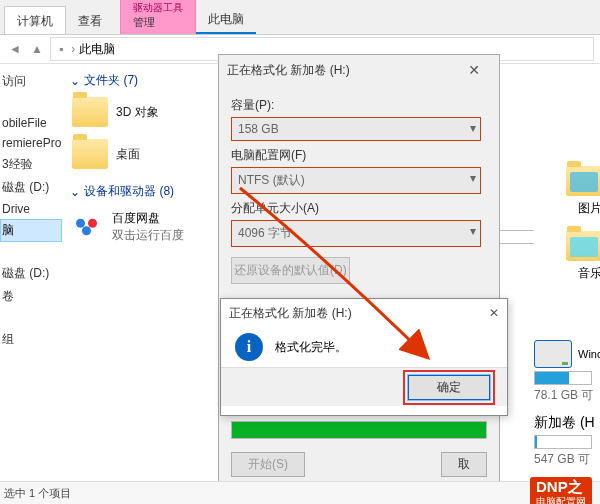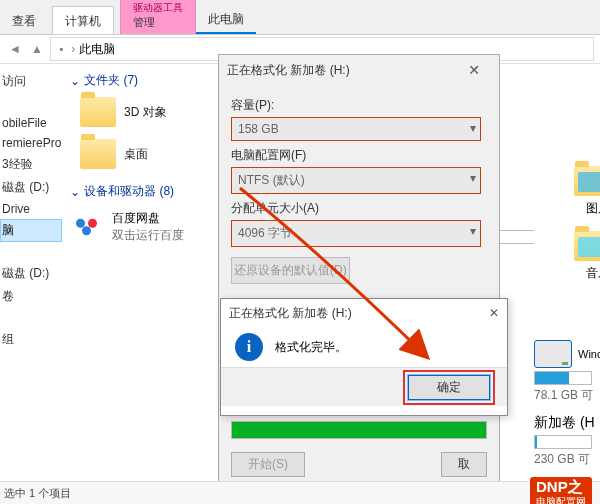--- a/index.html
+++ b/index.html
@@ -12,21 +12,21 @@
 .crumbbox{flex:1;display:flex;align-items:center;border:1px solid #dcdcdc;height:22px;padding:0 4px}
 .crumbbox .gt{color:#888;margin:0 4px}
 .main{display:flex;height:calc(100% - 104px)}
 .side{width:62px;border:none;padding:6px 2px 0 0;color:#333}
 .side div{padding:3px 0 3px 2px;white-space:nowrap;overflow:hidden}
 .side .hi{color:#000;background:#cde8ff;border:1px solid #8cf;padding:2px 1px}
 .content{flex:1;padding:4px 6px;overflow:hidden}
 .section-hdr{color:#003399;font-size:12px;margin:4px 0 6px;display:flex;align-items:center}
 .section-hdr .chev{color:#003399;margin-right:4px}
 .grid{display:flex;flex-wrap:wrap}
-.item{width:150px;display:flex;align-items:center;margin:2px 10px 10px}
+.item{width:150px;display:flex;align-items:center;margin:2px 2px 10px}
 .folder-icon{width:36px;height:30px;background:linear-gradient(#ffe9a8,#f8cf62);border-radius:2px;position:relative;margin-right:8px;flex-shrink:0}
 .folder-icon::before{content:"";position:absolute;top:-5px;left:1px;width:14px;height:6px;background:#f8cf62;border-radius:2px 2px 0 0}
 .folder-tint{position:absolute;inset:6px 4px 4px 4px;border-radius:2px;opacity:.85}
 .pics .folder-tint{background:#5bc0de}
 .music .folder-tint{background:#66d9ef}
 .item-label{color:#222}
 .drive-item{width:150px;margin:4px 0 10px}
 .drive-top{display:flex;align-items:center}
 .drive-icon{width:36px;height:26px;background:#e8e8e8;border:1px solid #bbb;border-radius:3px;margin-right:6px;flex-shrink:0;position:relative}
 .drive-icon::after{content:"";position:absolute;right:3px;bottom:2px;width:6px;height:3px;background:#6a6}
@@ -67,24 +67,24 @@
 .msg-bot{height:38px;background:#f0f0f0;border-top:1px solid #ddd;display:flex;align-items:center;justify-content:flex-end;padding:0 12px}
 .ok-wrap{border:2px solid #d33;padding:3px}
 .ok-btn{border:1px solid #0a63c1;outline:1px solid #80c0ff;background:#e1e1e1;padding:3px 28px;color:#333}
 
 .arrow-svg{position:absolute;left:228px;top:180px;z-index:25;pointer-events:none}
 </style>
 </head>
 <body>
 
 <div class="topbar">
-  <div class="toptab">查看</div>
   <div class="toptab tab1">
     <div>计算机</div>
   </div>
+  <div class="toptab">查看</div>
   <div class="toptab tabpink">
     <div style="font-size:10px;color:#a05">驱动器工具</div>
     <div style="font-size:11px">管理</div>
   </div>
   <div class="toptab" style="border-bottom:2px solid #0078d7">此电脑</div>
 </div>
 
 <div class="addrbar">
   <div class="nav-arrow">◄</div>
   <div class="nav-arrow">▲</div>
@@ -202,21 +202,21 @@
       <div class="bar" style="width:56px">
           <i style="width:60%"></i>
         </div>
         <div class="sub">78.1 GB 可</div>
     </div>
     <div class="drive-item">
       <div style="font-size:14px">新加卷 (H</div>
       <div class="bar" style="width:56px">
           <i style="width:3%"></i>
         </div>
-        <div class="sub">230 GB 可</div>
+        <div class="sub">547 GB 可</div>
     </div>
   </div>
 </div>
 
 <div class="fmt">
   <div class="fmt-title">
     <span>正在格式化 新加卷 (H:)</span>
       <span class="sp"></span>
     <span class="fmt-x">✕</span>
   </div>

